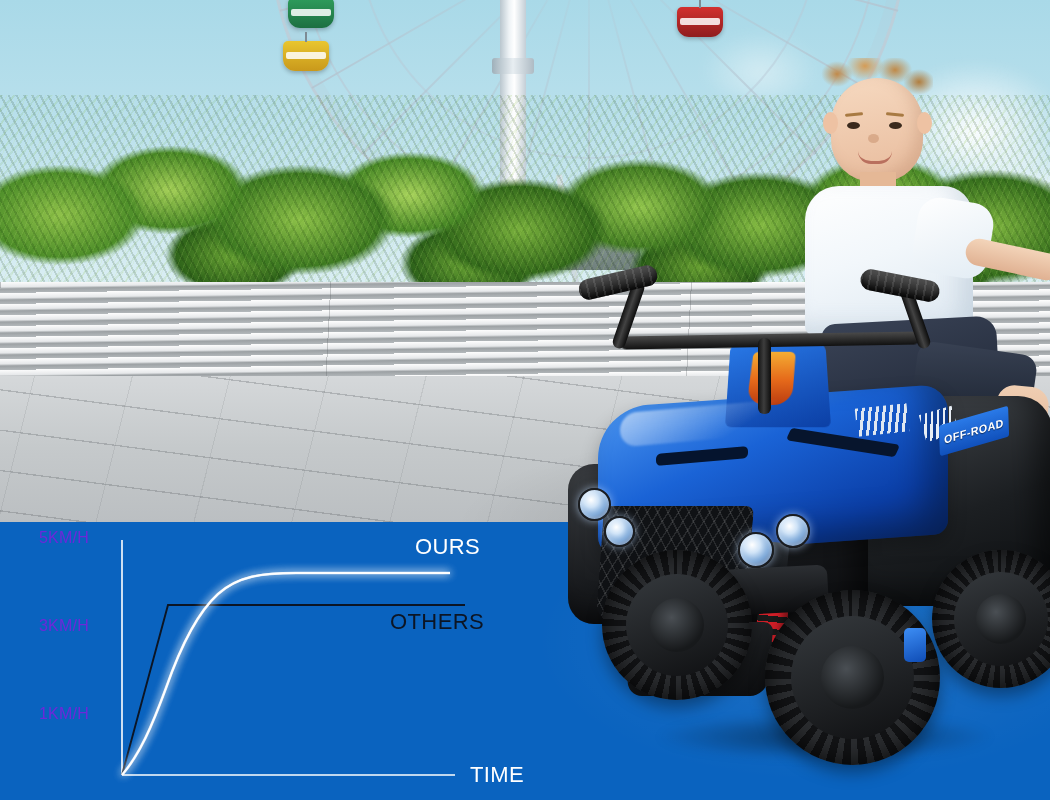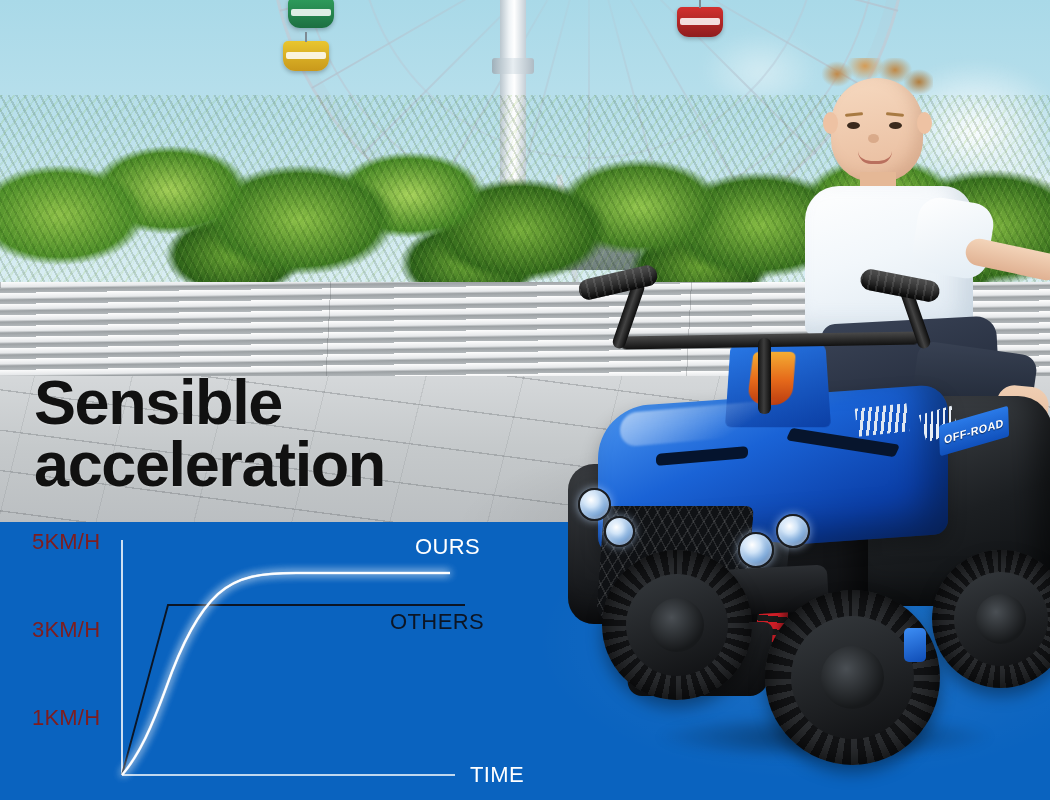--- a/index.html
+++ b/index.html
@@ -188,21 +188,21 @@
     font-size:63px;line-height:0.98;
     font-weight:700;letter-spacing:-1.4px;
     white-space:pre-line;
     text-shadow:0 1px 2px rgba(255,255,255,.25);
   }
 
   
   .chart{position:absolute;left:0;top:522px;width:560px;height:278px;}
   .chart svg{position:absolute;left:0;top:0;}
   .ylabel{
-    position:absolute;color:#7f1d1d;font-size:22px;letter-spacing:.2px;white-space:nowrap;
+    position:absolute;color:#6d28d9;font-size:16px;letter-spacing:.2px;white-space:nowrap;margin-left:7px;
   }
   .yl-5{left:32px;top:529px;}
   .yl-3{left:32px;top:617px;}
   .yl-1{left:32px;top:705px;}
   .axlabel{position:absolute;font-size:22px;letter-spacing:.4px;white-space:nowrap;}
   .lbl-ours{left:415px;top:534px;color:#ffffff;}
   .lbl-others{left:390px;top:609px;color:#0c1524;}
   .lbl-time{left:470px;top:762px;color:#ffffff;}
 
   
@@ -520,22 +520,20 @@
     <div class="stairs"></div>
     <div class="stair-seams"></div>
 
     <div class="ground"></div>
     <div class="ground-lines"></div>
     <div class="ground-shade"></div>
   </div>
 
   <div class="bluepanel"></div>
 
-  <div class="headline">Sensible
-acceleration</div>
 
   <div class="chart">
     <svg width="560" height="278" viewBox="0 0 560 278">
       <defs>
         <filter id="glow" x="-40%" y="-250%" width="180%" height="600%">
           <feGaussianBlur stdDeviation="4" result="b"></feGaussianBlur>
           <feMerge>
             <feMergeNode in="b"></feMergeNode>
               <feMergeNode in="b"></feMergeNode>
               <feMergeNode in="SourceGraphic"></feMergeNode>

